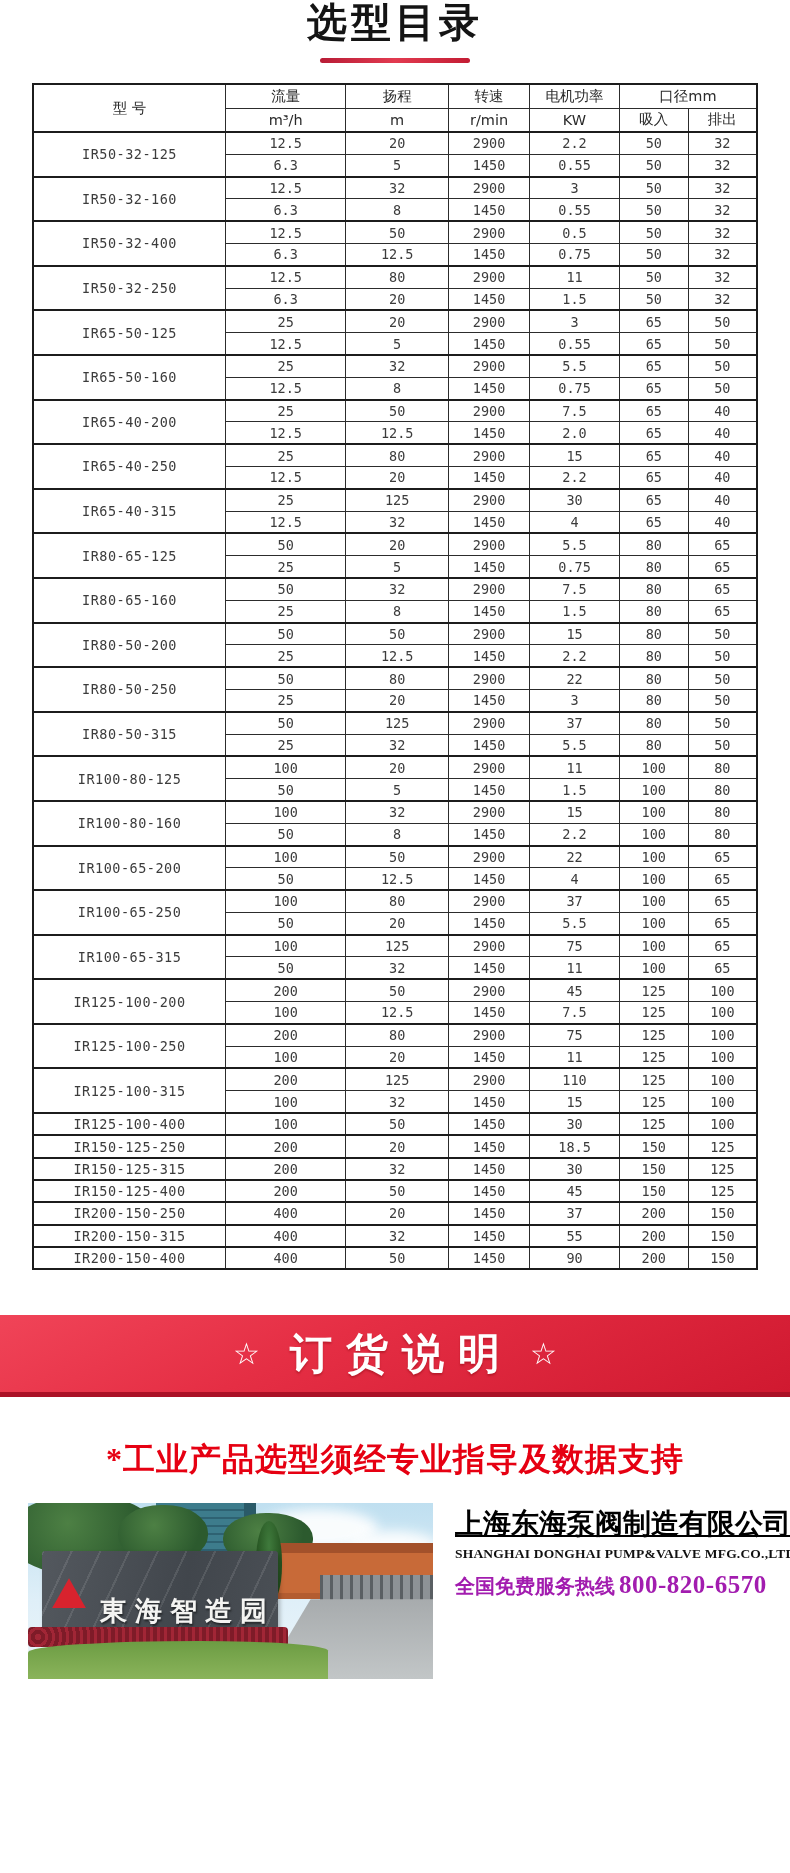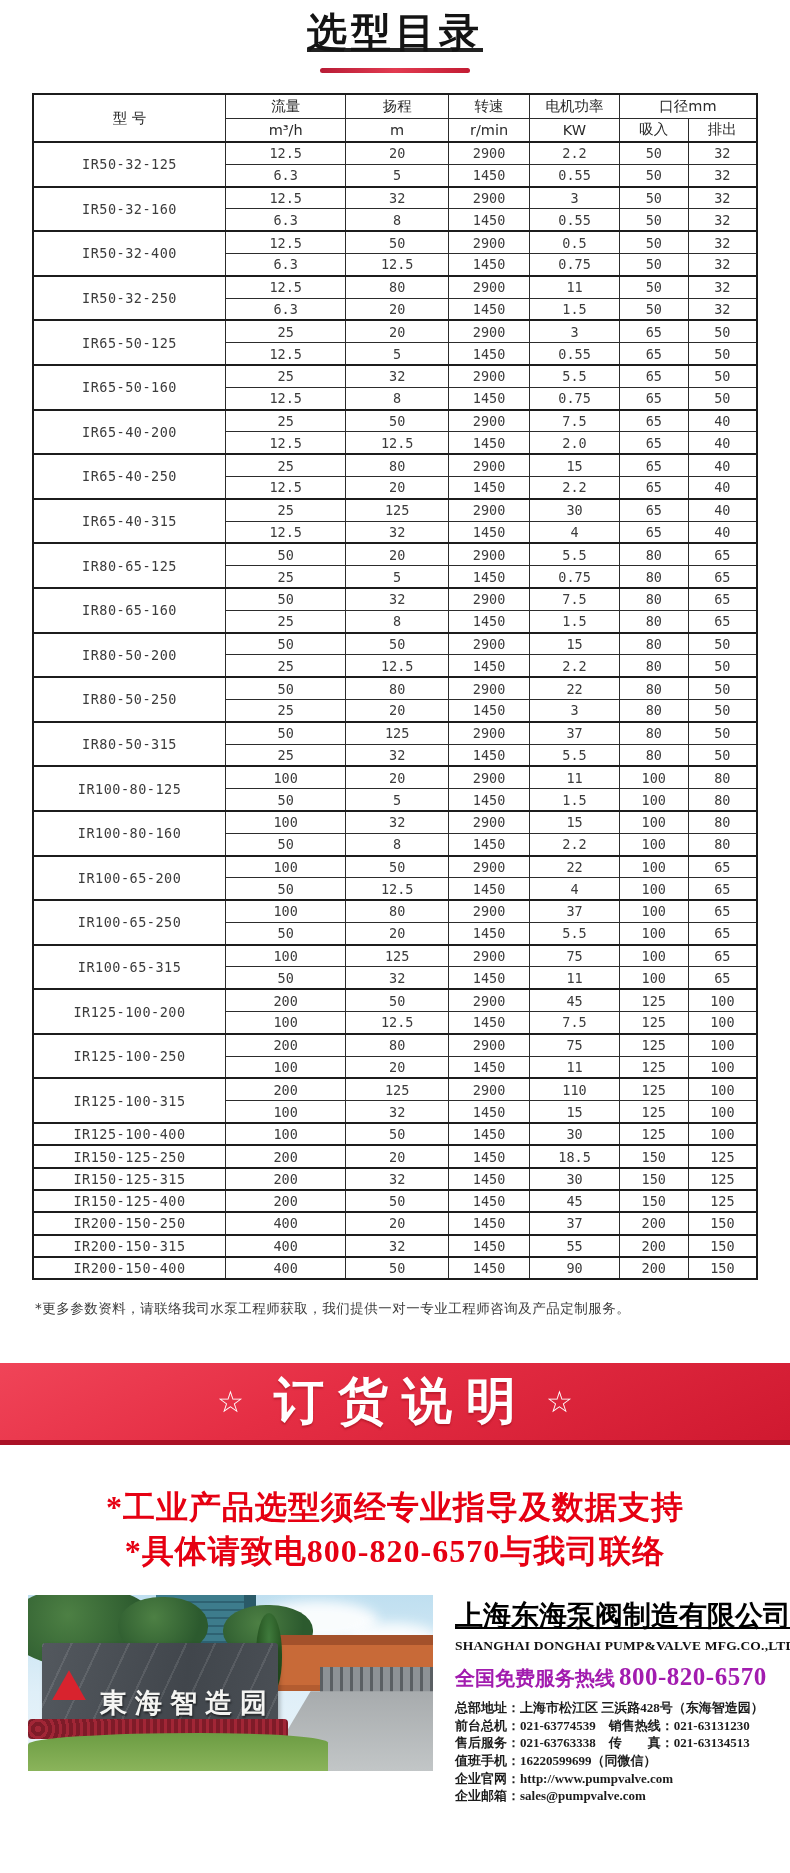--- a/index.html
+++ b/index.html
@@ -3,21 +3,21 @@
 <meta charset="utf-8">
 <style>
   * { margin:0; padding:0; box-sizing:border-box; }
   body { background:#ffffff; }
   .page {
     position:relative; width:790px; height:1873px; margin:0 auto;
     background:#ffffff; overflow:hidden;
     font-family:"DejaVu Sans", sans-serif; color:#222;
   }
   
-  .title-wrap { padding-top:10px; text-align:center;text-decoration:underline; }
+  .title-wrap { text-align:center; }
   .page-title { font-size:40px; font-weight:bold; color:#141414; letter-spacing:4px; line-height:1.1; }
   .title-underline {
     width:150px; height:5px; margin:14px auto 0; border-radius:3px;
     background:linear-gradient(90deg,#b81c36,#e23a50,#c31c33);
   }
   
   .table-wrap { margin:20px auto 0; width:726px; }
   table.pump {
     width:100%; border-collapse:collapse; table-layout:fixed;
     border:2px solid #1c1c1c;
@@ -37,21 +37,21 @@
   .note { margin:20px 0 0 35px; font-size:13.5px; color:#3a3a3a; letter-spacing:0.5px; }
   
   .banner {
     margin-top:45px; height:82px;
     background:linear-gradient(155deg,#f04458 0%,#e52e44 40%,#d01930 100%);
     border-bottom:5px solid #aa1126;
     display:flex; align-items:center; justify-content:center;
   }
   .banner .star { color:#fff; font-size:30px; margin:0 16px; }
   .banner .banner-title {
-    color:#fff; font-size:50px; font-weight:bold; letter-spacing:14px;
+    color:#fff; font-size:42px; font-weight:bold; letter-spacing:14px;
     text-indent:14px; text-shadow:0 2px 2px rgba(120,0,10,0.35);
   }
   
   .ordering { margin-top:40px; text-align:center; }
   .ordering .ord-line {
     font-family:"Liberation Serif","DejaVu Serif",serif;
     font-size:32px; font-weight:bold; color:#e60012; line-height:44px; letter-spacing:1px;
   }
   
   .company { margin:22px 28px 0; display:flex; }
@@ -607,31 +607,29 @@
             <td>50</td>
             <td>1450</td>
             <td>90</td>
             <td>200</td>
             <td>150</td>
           </tr>
         </tbody>
     </table>
   </div>
 
-  <div class="note">*更多参数资料，请联络我司水泵工程师获取，我们提供一对一专业工程师咨询及产品定制服务。</div>
 
   <div class="banner">
     <span class="star">☆</span>
     <span class="banner-title">订货说明</span>
     <span class="star">☆</span>
   </div>
 
   <div class="ordering">
     <div class="ord-line">*工业产品选型须经专业指导及数据支持</div>
-    <div class="ord-line">*具体请致电800-820-6570与我司联络</div>
   </div>
 
   <div class="company">
 
     <div class="photo">
       <div class="cloud c1"></div>
       <div class="cloud c2"></div>
       <div class="glass-building"></div>
       <div class="tree t1"></div>
       <div class="tree t2"></div>
@@ -648,24 +646,16 @@
       <div class="lawn"></div>
     </div>
 
     <div class="company-info">
       <div class="company-name-cn">上海东海泵阀制造有限公司</div>
       <div class="company-name-en">SHANGHAI DONGHAI PUMP&amp;VALVE MFG.CO.,LTD.</div>
       <div class="hotline">
         <span class="hl-label">全国免费服务热线</span>
         <span class="hl-number">800-820-6570</span>
       </div>
-      <div class="contact-lines">
-          <div class="contact-line">总部地址：上海市松江区 三浜路428号（东海智造园）</div>
-          <div class="contact-line">前台总机：021-63774539　销售热线：021-63131230</div>
-          <div class="contact-line">售后服务：021-63763338　传　　真：021-63134513</div>
-          <div class="contact-line">值班手机：16220599699（同微信）</div>
-          <div class="contact-line">企业官网：http://www.pumpvalve.com</div>
-          <div class="contact-line">企业邮箱：sales@pumpvalve.com</div>
-        </div>
     </div>
   </div>
 
 </div>
 
 </body></html>

